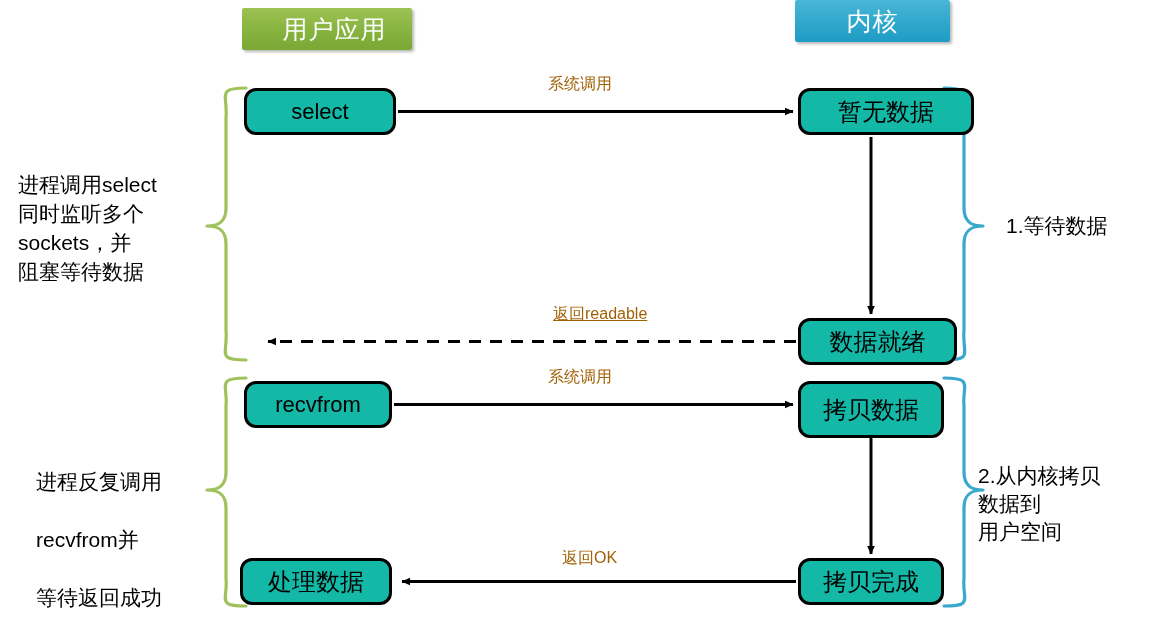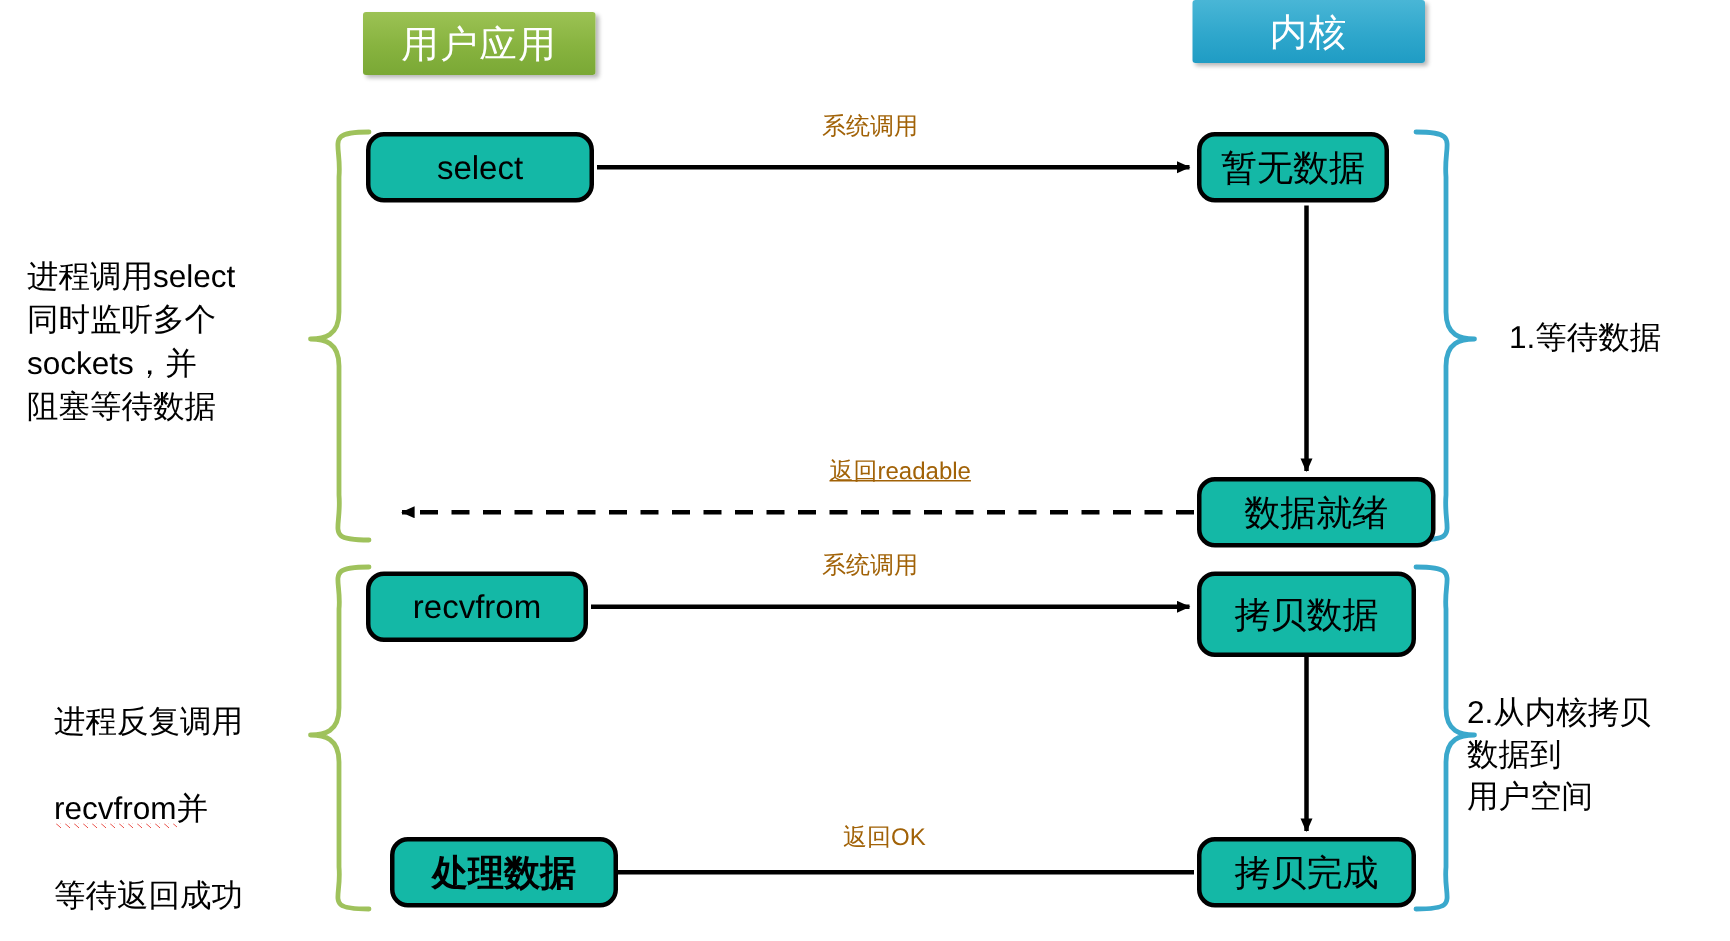--- a/index.html
+++ b/index.html
@@ -27,20 +27,21 @@
     letter-spacing: 1px;
     border-radius: 2px;
     box-shadow: 2px 2px 3px rgba(0,0,0,0.28);
   }
   .header-user {
     left: 242px;
     top: 8px;
     width: 155px;
     height: 42px;
     background: linear-gradient(180deg, #9cc254 0%, #87b33f 55%, #7aa835 100%);
+    padding-left: 15px;
   }
   .header-kernel {
     left: 795px;
     top: 0;
     width: 155px;
     height: 42px;
     background: linear-gradient(180deg, #49b6d6 0%, #2fa7cc 55%, #1f9cc4 100%);
   }
 
   
@@ -53,25 +54,25 @@
     display: flex;
     align-items: center;
     justify-content: center;
     color: #000000;
     font-size: 22px;
     z-index: 6;
   }
   .node.cjk { font-size: 24px; }
 
   .n-select   { left: 244px; top: 88px;  width: 152px; height: 47px; }
-  .n-nodata   { left: 798px; top: 88px;  width: 128px; height: 47px; }
+  .n-nodata   { left: 798px; top: 88px;  width: 176px; height: 47px; }
   .n-ready    { left: 798px; top: 318px; width: 159px; height: 47px; }
   .n-recvfrom { left: 244px; top: 381px; width: 148px; height: 47px; }
   .n-copydata { left: 798px; top: 381px; width: 146px; height: 57px; }
-  .n-process  { left: 260px; top: 558px; width: 152px; height: 47px; font-weight: bold; }
+  .n-process  { left: 240px; top: 558px; width: 152px; height: 47px; }
   .n-copydone { left: 798px; top: 558px; width: 146px; height: 47px; }
 
   
   .edge-label {
     position: absolute;
     color: #a16207;
     font-size: 16px;
     white-space: nowrap;
     z-index: 7;
   }

